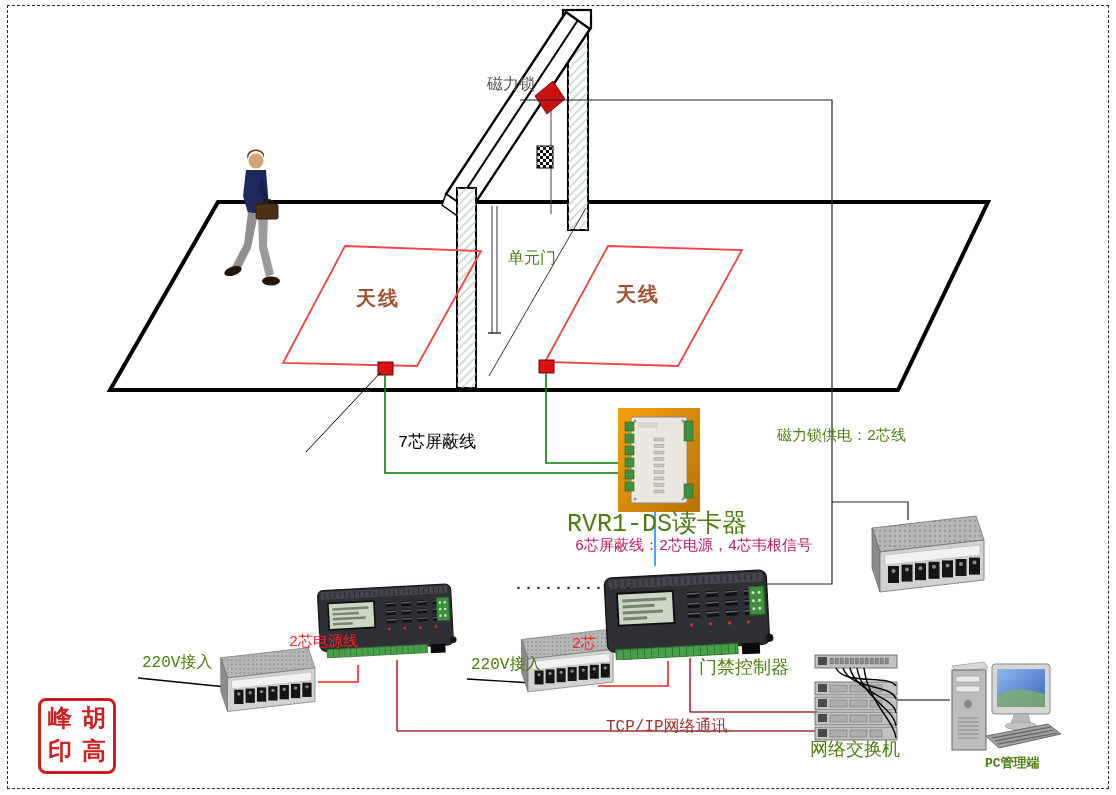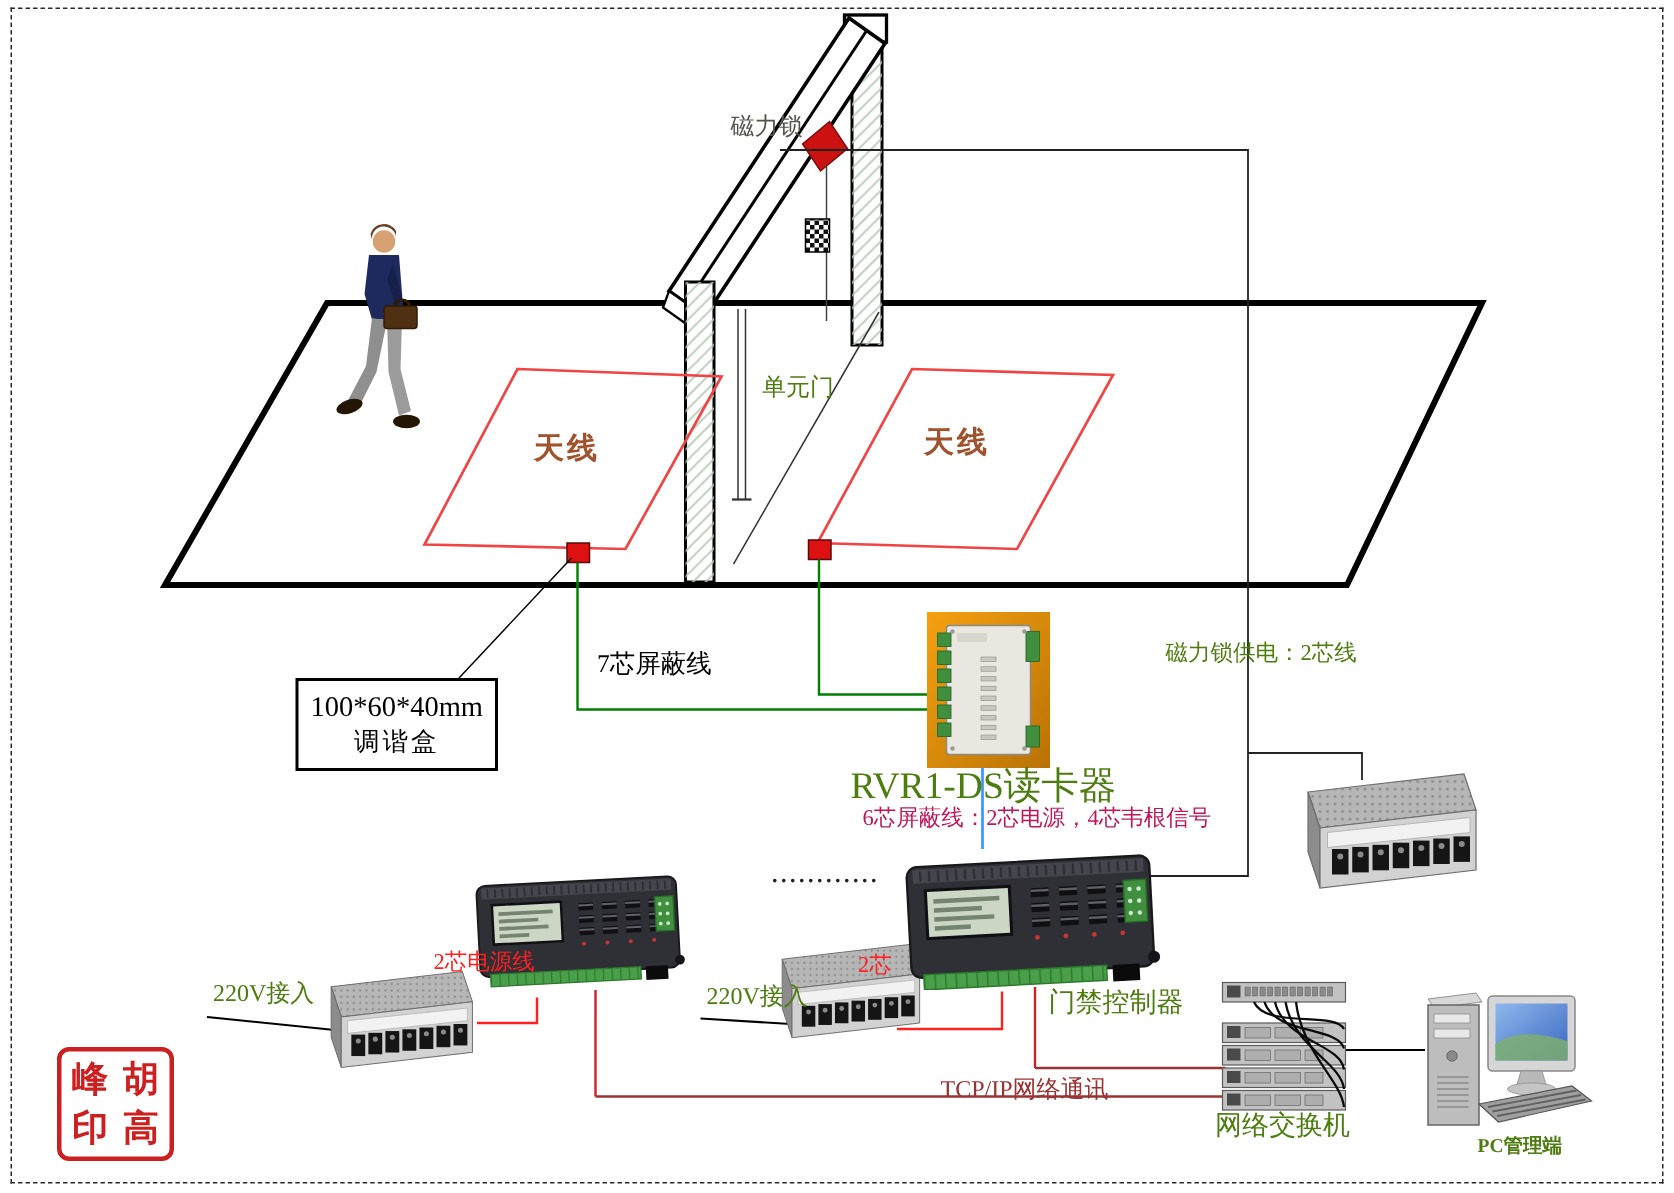--- a/index.html
+++ b/index.html
@@ -1,17 +1,17 @@
 <!DOCTYPE html>
 <html><head>
 <meta charset="utf-8">
 <style>
   html,body{margin:0;padding:0;background:#fff;}
   .stage{position:relative;width:1116px;height:795px;background:#ffffff;overflow:hidden;
-         font-family:Liberation Serif, serif;text-align:right;}
+         font-family:Liberation Mono, monospace;text-align:right;}
   .page-border{position:absolute;left:7px;top:5px;width:1100px;height:782px;
                border:1.5px dashed #2a2a2a;z-index:5;}
   .wiring{position:absolute;left:0;top:0;z-index:10;}
   .dev{position:absolute;z-index:20;}
   .fig{position:absolute;z-index:15;}
   .lbl{position:absolute;white-space:nowrap;z-index:30;line-height:1.15;color:#4d7c0f;}
   .lbl-lock{font-size:16px;color:#55544c;}
   .lbl-door{font-size:16px;}
   .lbl-ant{font-size:20px;font-weight:bold;color:#A0522D;letter-spacing:2px;}
   .lbl-7core{font-size:17px;color:#000000;}
@@ -362,38 +362,34 @@
       <line x1="47" y1="81" x2="106" y2="70" stroke="#606060" stroke-width="1.2"></line>
       <line x1="50" y1="84" x2="109" y2="73" stroke="#606060" stroke-width="1.2"></line>
     </svg>
   </div>
 
   <div class="lbl lbl-lock" style="left:487px;top:76px;">磁力锁</div>
   <div class="lbl lbl-door" style="left:508px;top:250px;">单元门</div>
   <div class="lbl lbl-ant" style="left:356px;top:288px;">天线</div>
   <div class="lbl lbl-ant" style="left:616px;top:284px;">天线</div>
 
-  <div class="tuner-box">
-    <div class="l1">100*60*40mm</div>
-    <div class="l2">调谐盒</div>
-  </div>
 
   <div class="lbl lbl-7core" style="left:398px;top:433px;">7芯屏蔽线</div>
   <div class="lbl lbl-reader" style="left:567px;top:511px;">RVR1-DS读卡器</div>
   <div class="lbl lbl-6core" style="left:575px;top:538px;">6芯屏蔽线：2芯电源，4芯韦根信号</div>
   <div class="lbl lbl-lockpow" style="left:777px;top:428px;">磁力锁供电：2芯线</div>
 
   <div class="lbl lbl-ac" style="left:142px;top:654px;">220V接入</div>
   <div class="lbl lbl-2core" style="left:253px;top:634px;margin-left:36px;">2芯电源线</div>
   <div class="lbl lbl-ac" style="left:471px;top:656px;">220V接入</div>
   <div class="lbl lbl-2core" style="left:572px;top:636px;">2芯</div>
 
   <div class="lbl lbl-dots" style="left:514px;top:580px;">············</div>
   <div class="lbl lbl-ctrl" style="left:699px;top:658px;">门禁控制器</div>
-  <div class="lbl lbl-tcpip" style="left:627px;top:718px;">TCP/IP网络通讯</div>
+  <div class="lbl lbl-tcpip" style="left:606px;top:718px;">TCP/IP网络通讯</div>
   <div class="lbl lbl-switch" style="left:810px;top:740px;">网络交换机</div>
   <div class="lbl lbl-pc" style="left:985px;top:757px;">PC管理端</div>
 
   <div class="seal">
     <span>峰</span>
     <span>胡</span>
     <span>印</span>
     <span>高</span>
   </div>
 

